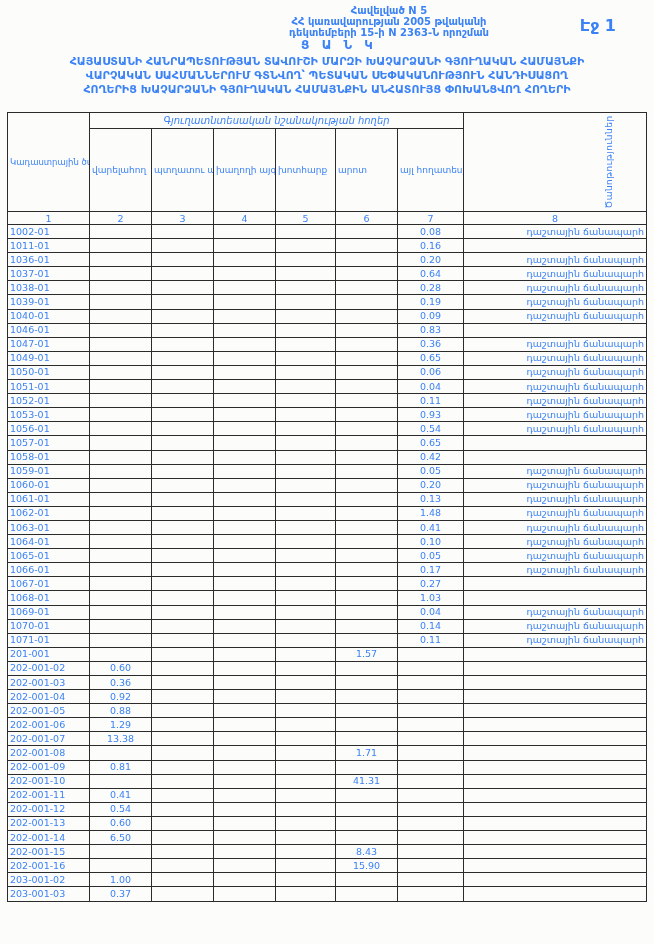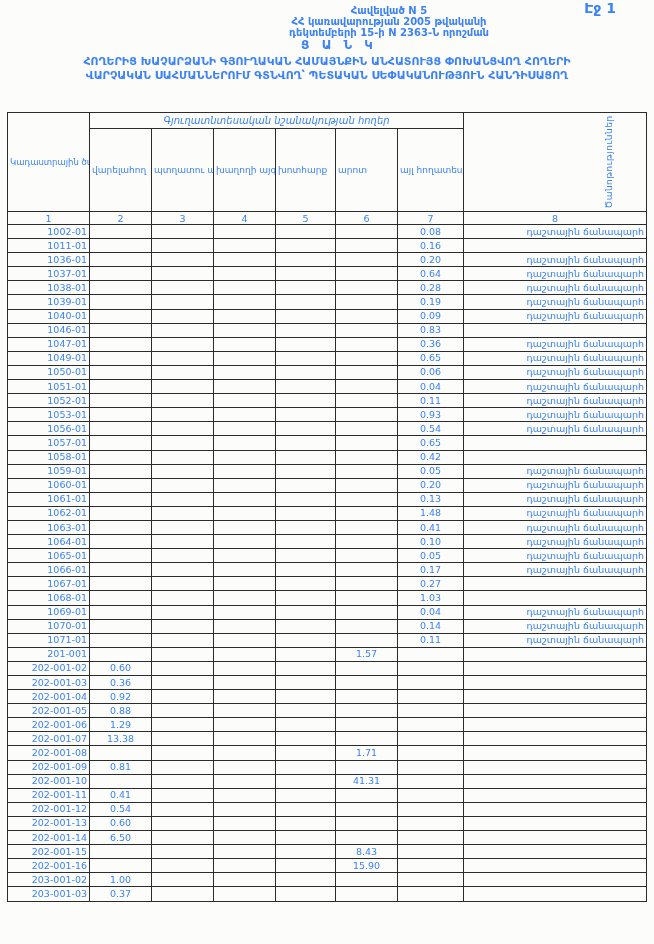--- a/index.html
+++ b/index.html
@@ -23,23 +23,23 @@
     left: calc(50% + 62px);
     transform: translateX(-50%);
     text-align: center;
     font-size: 10px;
     font-weight: bold;
     line-height: 11px;
     white-space: nowrap;
   }
   .page-label {
     position: absolute;
-    top: 0;
+    top: 16px;
     right: 38px;
-    font-size: 14px;
+    font-size: 16px;
     font-weight: bold;
   }
   .list-title {
     position: absolute;
     top: 38px;
     left: 0;
     width: 100%;
     text-align: center;
     font-size: 12px;
     font-weight: bold;
@@ -110,42 +110,43 @@
   .colnum-cell {
     height: 12px;
     text-align: center;
     font-size: 9.5px;
   }
   .doc-table tbody td {
     height: 13.1px;
     line-height: 12px;
     font-size: 9.5px;
   }
-  .code-cell   { text-align: right; }
+  .code-cell   { text-align: left; }
   .value-cell  { text-align: center; }
   .note-cell   { text-align: right; font-size: 9px; padding-left: 3px; }
 </style>
 </head>
 <body>
 
 <div class="page">
 
   <div class="top-block">
     <div>Հավելված N 5</div>
     <div>ՀՀ կառավարության 2005 թվականի</div>
     <div>դեկտեմբերի 15-ի N 2363-Ն որոշման</div>
   </div>
 
   <div class="page-label">Էջ 1</div>
 
   <div class="list-title">Ց Ա Ն Կ</div>
 
   <div class="main-title">
+    <div>ՀԱՅԱՍՏԱՆԻ ՀԱՆՐԱՊԵՏՈՒԹՅԱՆ ՏԱՎՈՒՇԻ ՄԱՐԶԻ ԽԱՉԱՐՁԱՆԻ ԳՅՈՒՂԱԿԱՆ ՀԱՄԱՅՆՔԻ</div>
+    <div>ՎԱՐՉԱԿԱՆ ՍԱՀՄԱՆՆԵՐՈՒՄ ԳՏՆՎՈՂ՝ ՊԵՏԱԿԱՆ ՍԵՓԱԿԱՆՈՒԹՅՈՒՆ ՀԱՆԴԻՍԱՑՈՂ</div>
     <div>ՀՈՂԵՐԻՑ ԽԱՉԱՐՁԱՆԻ ԳՅՈՒՂԱԿԱՆ ՀԱՄԱՅՆՔԻՆ ԱՆՀԱՏՈՒՅՑ ՓՈԽԱՆՑՎՈՂ ՀՈՂԵՐԻ</div>
-    <div>ՎԱՐՉԱԿԱՆ ՍԱՀՄԱՆՆԵՐՈՒՄ ԳՏՆՎՈՂ՝ ՊԵՏԱԿԱՆ ՍԵՓԱԿԱՆՈՒԹՅՈՒՆ ՀԱՆԴԻՍԱՑՈՂ</div>
   </div>
 
   <table class="doc-table">
     <colgroup>
       <col style="width:82px">
       <col style="width:62px">
       <col style="width:62px">
       <col style="width:62px">
       <col style="width:60px">
       <col style="width:62px">

